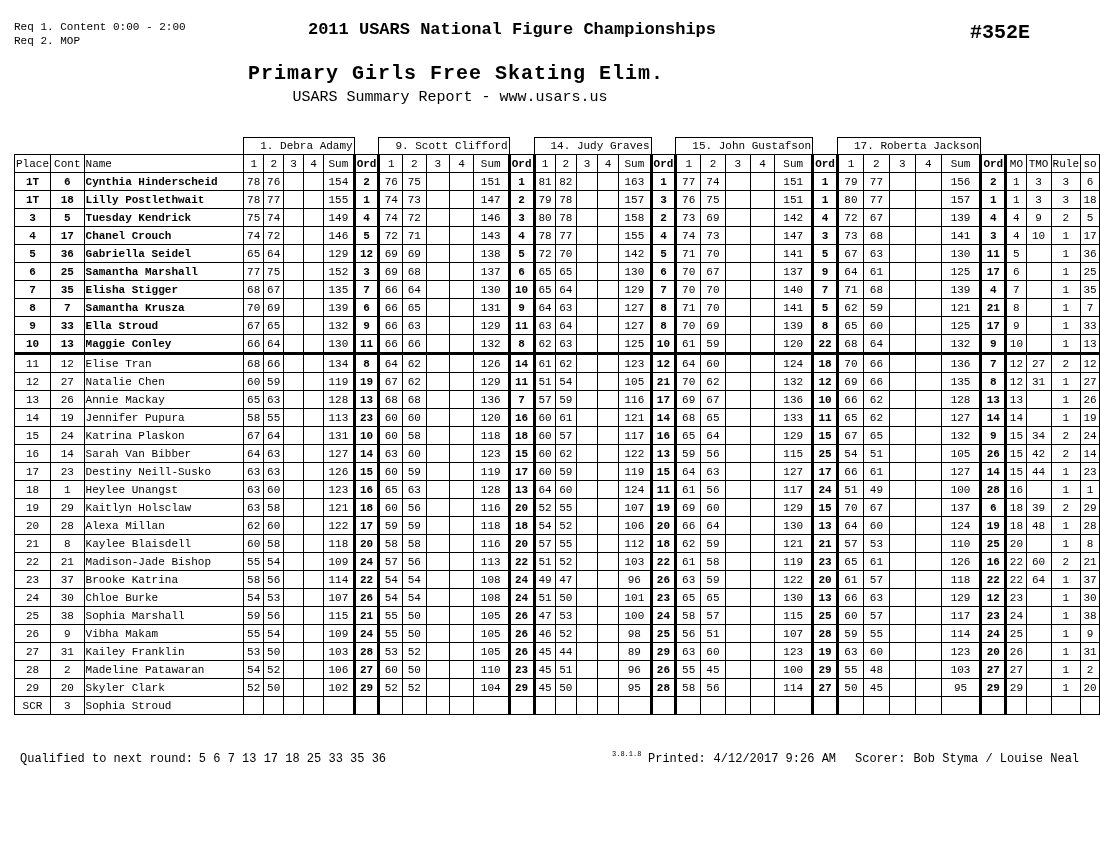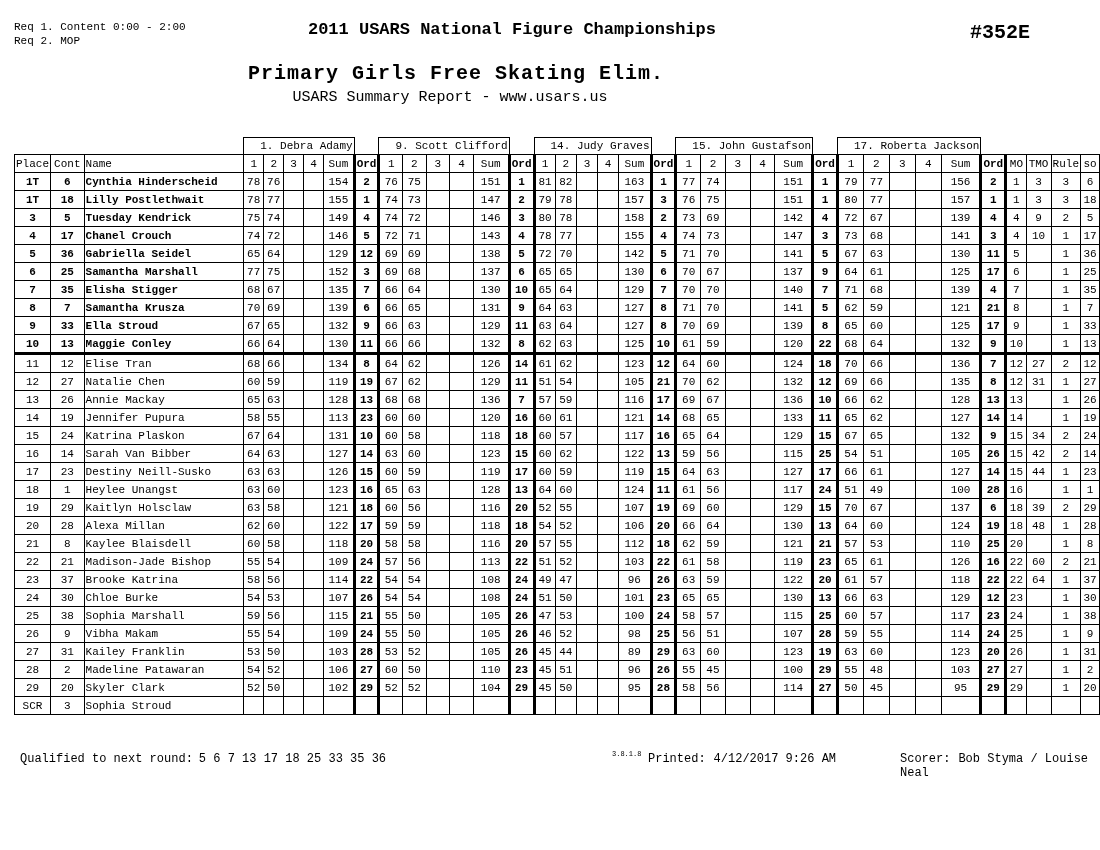--- a/index.html
+++ b/index.html
@@ -26,21 +26,21 @@
   .nb { border:none; }
   .ord { border-left-width:3px; border-right-width:3px; font-weight:bold; }
   .q .pc { font-weight:bold; }
   .cut td { border-top-width:3px; }
 
   .qualified { position:absolute; left:20px; top:752px; font-size:12px; }
   .qualified span { margin-right:6px; }
   .version { position:absolute; left:612px; top:750px; font-size:7px; }
   .printed { position:absolute; left:648px; top:752px; font-size:12px; }
   .printed span, .scorer span { margin-right:8px; }
-  .scorer { position:absolute; left:900px; top:752px; font-size:12px; }
+  .scorer { position:absolute; left:855px; top:752px; font-size:12px; }
 </style>
 </head>
 <body>
 
 <div class="page">
 
   <div class="req">
     <div>Req 1.  Content 0:00 - 2:00</div>
     <div>Req 2.  MOP</div>
   </div>

